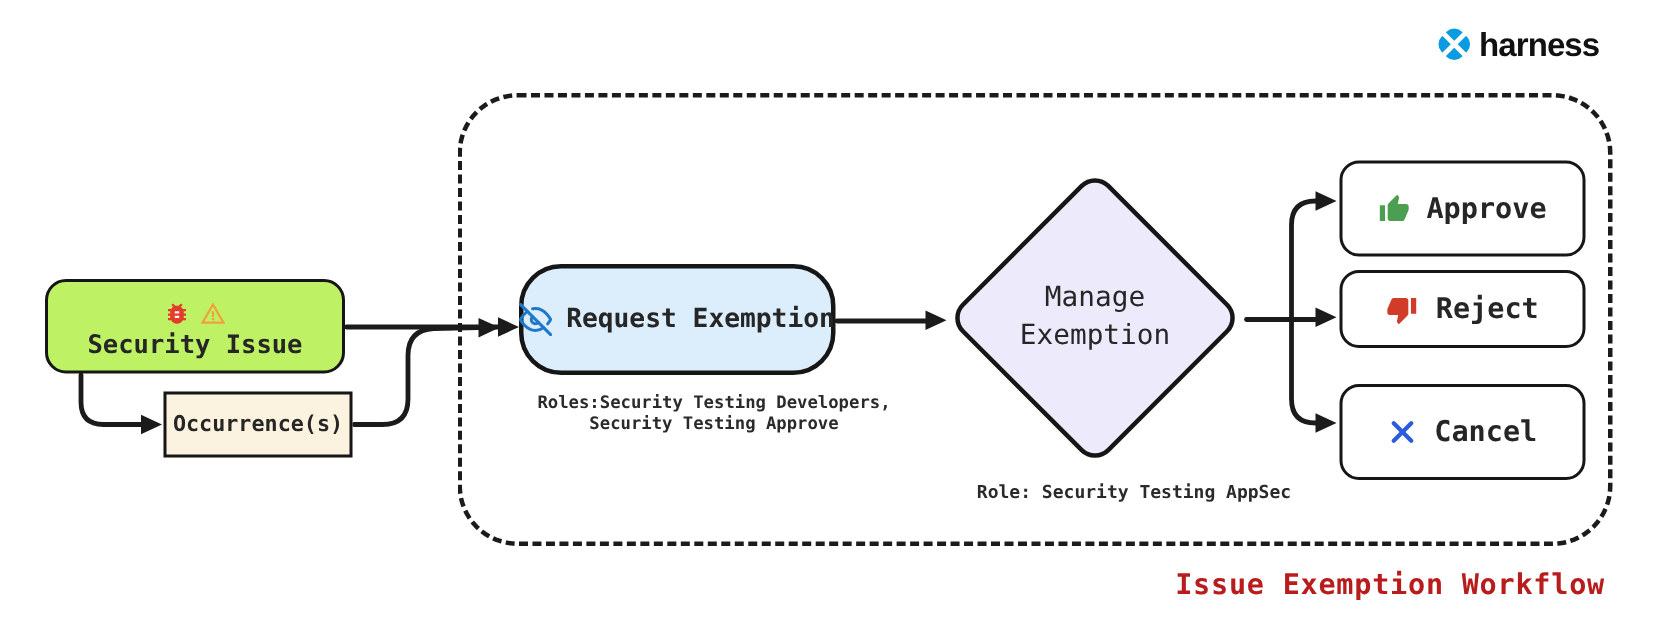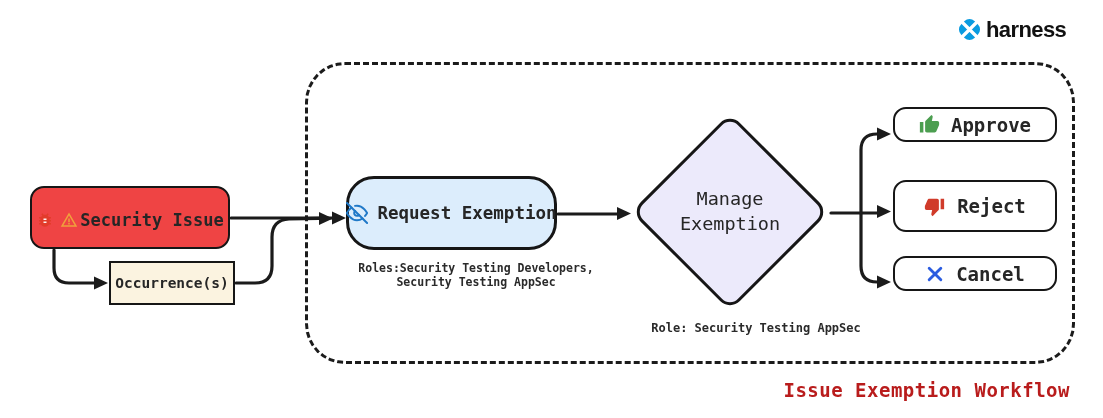--- a/index.html
+++ b/index.html
@@ -52,21 +52,21 @@
     background: #fff;
   }
   .node-label {
     font-weight: 600;
     font-size: 17px;
     color: #262626;
     white-space: nowrap;
   }
   
   .node-security { left: 30px; top: 186px; width: 200px; height: 63px;
-    background: #ef4444; flex-direction: row; gap: 2px; padding-top: 4px; }
+    background: #bef264; flex-direction: column; gap: 2px; padding-top: 4px; }
   .icon-row { display: flex; gap: 6px; align-items: center; height: 18px; }
   
   .node-occurrence { left: 109px; top: 261px; width: 126px; height: 44px;
     background: #fbf3e0; border-radius: 0; }
   .node-occurrence .node-label { font-size: 14.5px; }
   
   .node-request { left: 346px; top: 176px; width: 211px; height: 74px;
     background: #dcedfc; border-width: 3px; border-radius: 28px; gap: 9px; }
   .node-request .node-label { font-size: 17.5px; }
   
@@ -89,21 +89,21 @@
     align-items: center;
     justify-content: center;
     z-index: 3;
     font-weight: 400;
     font-size: 18.5px;
     line-height: 1.35;
     color: #262626;
     text-align: center;
   }
   
-  .node-action { left: 893px; width: 164px; height: 35px;
+  .node-action { left: 893px; width: 164px; height: 64px;
     background: #ffffff; border-radius: 13px; gap: 11px; }
   .node-action .node-label { font-size: 19px; }
   .node-approve { top: 107px; }
   .node-reject  { top: 180px; height: 52px; gap: 12px; }
   .node-cancel  { top: 256px; }
   
   .caption {
     position: absolute;
     z-index: 2;
     font-weight: 700;
@@ -200,21 +200,21 @@
       <svg width="22" height="22" viewBox="0 0 24 24" fill="none" stroke="#2079c8" stroke-width="2.2" stroke-linecap="round" stroke-linejoin="round">
         <path d="M17.94 17.94A10.07 10.07 0 0 1 12 20c-7 0-11-8-11-8a18.45 18.45 0 0 1 5.06-5.94M9.9 4.24A9.12 9.12 0 0 1 12 4c7 0 11 8 11 8a18.5 18.5 0 0 1-2.16 3.19m-6.72-1.07a3 3 0 1 1-4.24-4.24"></path>
         <line x1="1" y1="1" x2="23" y2="23"></line>
       </svg>
     </span>
     <div class="node-label">Request Exemption</div>
   </div>
 
   <div class="caption caption-roles">
     <div>Roles:Security Testing Developers,</div>
-    <div>Security Testing AppSec</div>
+    <div>Security Testing Approve</div>
   </div>
 
   <div class="diamond-shape"></div>
   <div class="diamond-label">
     <div>Manage</div>
     <div>Exemption</div>
   </div>
 
   <div class="caption caption-role">Role: Security Testing AppSec</div>
 

